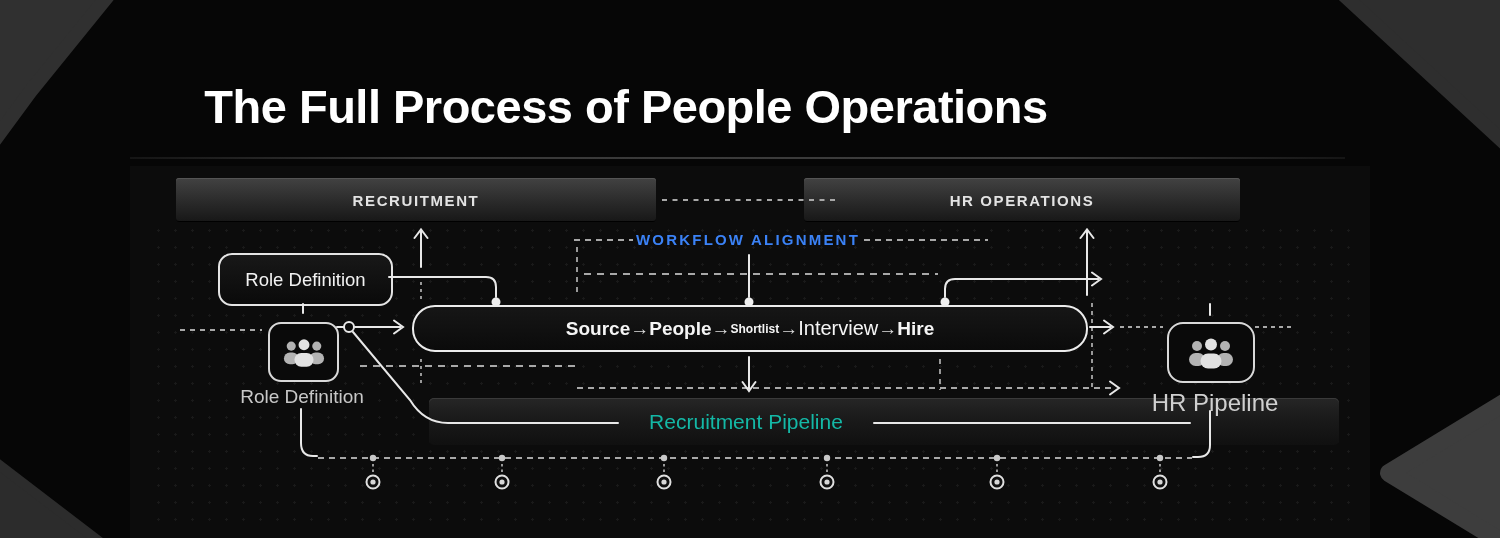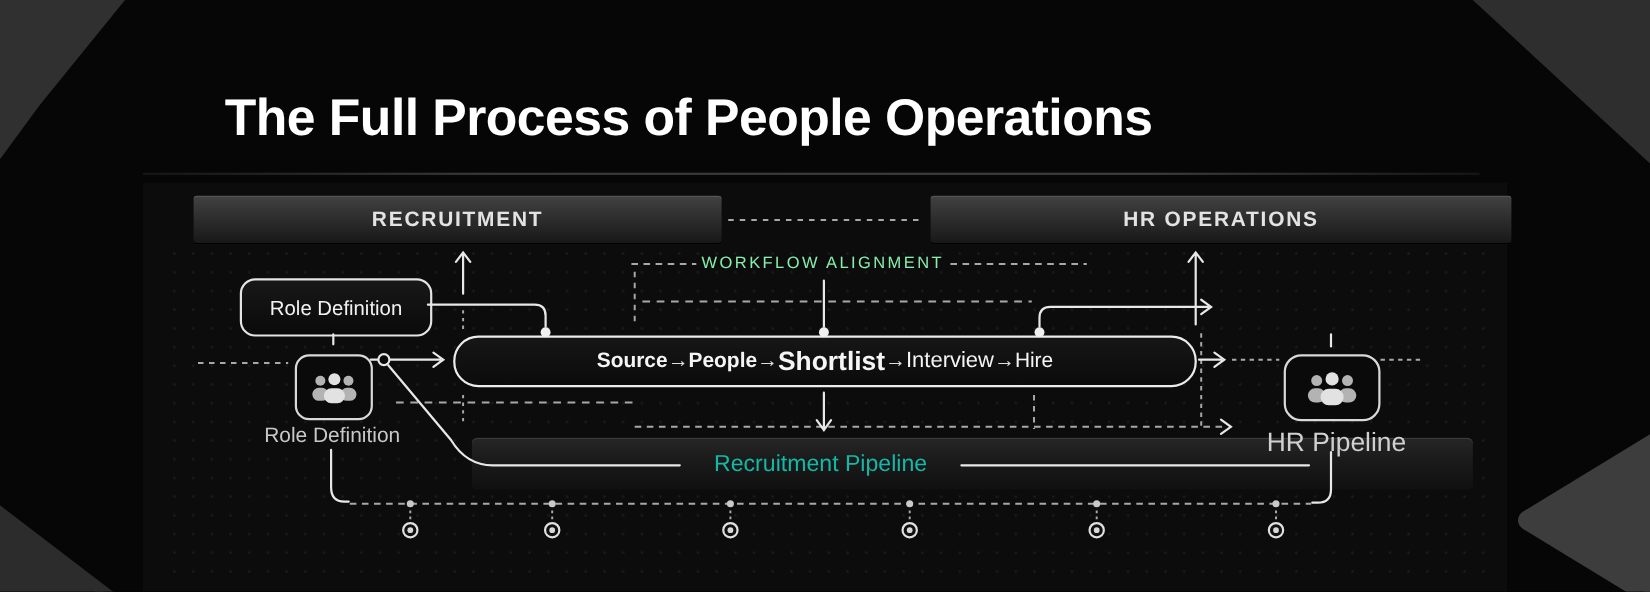--- a/index.html
+++ b/index.html
@@ -13,42 +13,42 @@
   .hairline{position:absolute;left:130px;top:157px;width:1215px;height:2px;z-index:2;
     background:linear-gradient(90deg,#151515,#383838 25%,#3d3d3d 75%,#151515);}
   
   .title{position:absolute;left:0;top:48px;width:1252px;text-align:center;z-index:3;
     color:#ffffff;font-size:47px;font-weight:800;letter-spacing:-.5px;}
   
   .bar{position:absolute;top:178px;height:44px;z-index:3;border-radius:3px;
     background:linear-gradient(180deg,#424242 0%,#2e2e2e 45%,#171717 100%);
     box-shadow:inset 0 1px 0 #555, inset 0 -1px 0 #000;
     display:flex;align-items:center;justify-content:center;
-    color:#e3e3e3;font-size:19px;font-weight:600;letter-spacing:1.6px;}
+    color:#e3e3e3;font-size:15px;font-weight:600;letter-spacing:1.6px;}
   .bar-recruitment{left:176px;width:480px;}
-  .bar-hrops{left:846px;width:528px;text-align:right;}
+  .bar-hrops{left:804px;width:436px;text-align:right;}
   
   .wf-label{position:absolute;left:598px;top:231px;width:300px;text-align:center;z-index:3;
-    color:#86efac;font-size:15px;font-weight:400;letter-spacing:2.2px;}
+    color:#3b82f6;font-size:15px;font-weight:700;letter-spacing:2.2px;}
   
   .node-box{position:absolute;z-index:3;border:2px solid #e4e4e4;border-radius:14px;
     background:linear-gradient(180deg,#181818,#0a0a0a);
     display:flex;align-items:center;justify-content:center;
     color:#f2f2f2;font-size:18.5px;font-weight:500;}
   .box-roledef{left:218px;top:253px;width:171px;height:49px;}
   .box-team{left:1112px;top:253px;width:196px;height:49px;}
   
   .pipe-box{position:absolute;left:412px;top:305px;width:676px;height:47px;z-index:3;
     border:2px solid #ececec;border-radius:23px;background:linear-gradient(180deg,#161616,#0b0b0b);
     display:flex;align-items:center;justify-content:center;gap:0;box-sizing:border-box;color:#f5f5f5;}
   .pipe-box .arrow{color:#dedede;font-size:19px;font-weight:400;}
   .st0,.st1{font-size:19px;font-weight:600;}
-  .st2{font-size:24px;font-weight:600;}
+  .st2{font-size:12px;font-weight:600;}
   .st3{font-size:20px;font-weight:500;}
-  .st4{font-size:19px;font-weight:400;}
+  .st4{font-size:19px;font-weight:700;}
   
   .rp-bar{position:absolute;left:429px;top:398px;width:910px;height:47px;z-index:2;border-radius:5px;
     background:linear-gradient(180deg,#262626 0%,#1b1b1b 40%,#101010 100%);
     box-shadow:inset 0 1px 0 #3a3a3a;}
   .rp-label{position:absolute;left:596px;top:410px;width:300px;text-align:center;z-index:3;
     color:#14b8a6;font-size:21px;font-weight:500;}
   
   .icon-tile{position:absolute;z-index:3;border:2px solid #d9d9d9;background:#0a0a0a;
     display:flex;align-items:center;justify-content:center;}
   .tile-role{left:268px;top:322px;width:67px;height:56px;border-radius:13px;}

